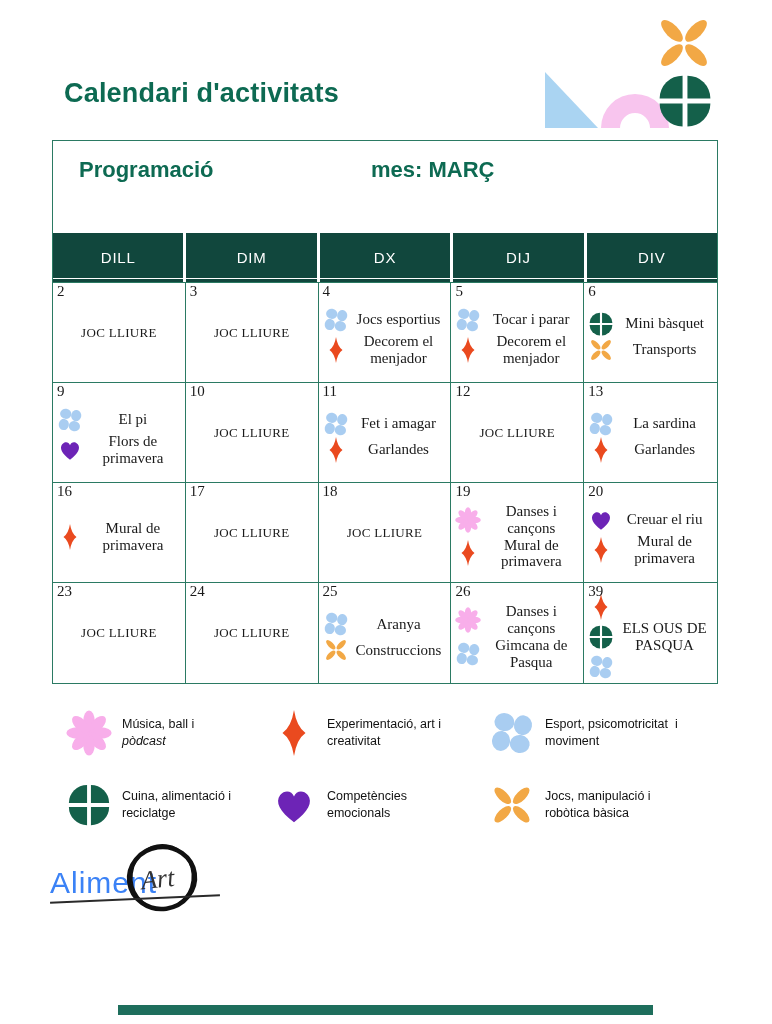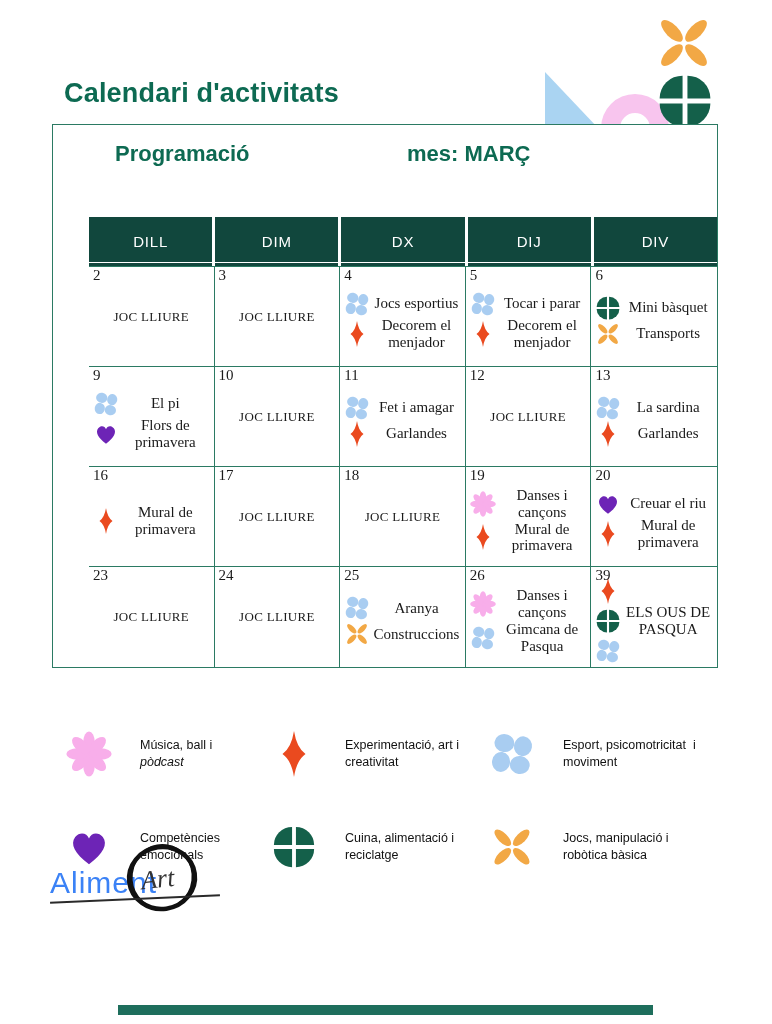--- a/index.html
+++ b/index.html
@@ -6,22 +6,22 @@
   .page{position:relative;width:772px;height:1024px;background:#fff;overflow:hidden;
         font-family:"Liberation Sans",sans-serif;}
 
   .page-title{position:absolute;left:64px;top:78px;margin:0;font-size:27px;font-weight:bold;
         color:var(--title-green);letter-spacing:.2px;}
 
   .header-art{position:absolute;left:540px;top:12px;width:180px;height:118px;}
   .header-art polygon,.header-art path,.header-art use{fill:currentColor;}
 
   
-  .table{position:absolute;left:52px;top:124px;width:666px;border:1.6px solid var(--table-border);
-         box-sizing:border-box;background:#fff;padding-left:36px;}
+  .table{position:absolute;left:52px;top:140px;width:666px;border:1.6px solid var(--table-border);
+         box-sizing:border-box;background:#fff;}
   .table-top{position:relative;height:92px;}
   .prog{position:absolute;left:26px;top:16px;font-size:22px;font-weight:bold;color:var(--title-green);}
   .month{position:absolute;left:318px;top:16px;font-size:22px;font-weight:bold;color:var(--title-green);}
   .dhr{display:grid;grid-template-columns:repeat(5,1fr);gap:3px;background:#fff;height:49px;}
   .dhc{position:relative;background:var(--header-bg);color:#fff;font-size:15px;letter-spacing:.8px;
        display:flex;align-items:center;justify-content:center;}
   .dhc::after{content:"";position:absolute;left:0;right:0;bottom:3px;height:1.5px;background:#fff;}
   .grid{display:grid;grid-template-columns:repeat(5,1fr);grid-template-rows:repeat(4,100px);
         border-top:1.6px solid var(--table-border);}
   .cell{position:relative;border-right:1.6px solid var(--table-border);
@@ -35,21 +35,21 @@
   .acts{display:flex;flex-direction:column;justify-content:center;height:100%;
         padding:14px 2px 6px;box-sizing:border-box;}
   .act{display:flex;align-items:center;}
   .act .icon{flex:0 0 26px;width:26px;height:26px;margin-left:2px;}
   .atext{flex:1;text-align:center;font-size:15px;line-height:1.12;padding:0 1px;}
   .icon{fill:currentColor;display:block;}
 
   
   .legend{position:absolute;left:66px;top:710px;display:grid;
           grid-template-columns:205px 218px 240px;row-gap:26px;}
-  .legend-item{display:flex;align-items:flex-start;gap:28px;margin-top:21px;}
+  .legend-item{display:flex;align-items:flex-start;gap:10px;}
   .legend-item .icon{flex:0 0 46px;width:46px;height:46px;}
   .ltext{font-size:12.5px;line-height:1.35;color:#111;padding-top:6px;white-space:pre-wrap;}
 
   
   .logo{position:absolute;left:50px;top:842px;width:172px;height:76px;}
   .logo-text{position:absolute;left:0;top:24px;font-size:30px;font-weight:300;letter-spacing:1px;
         color:#3b82f6;}
   .logo-svg{position:absolute;left:74px;top:0;width:78px;height:74px;}
   .logo-line{position:absolute;left:0;top:56px;width:170px;height:1.6px;background:#2a2a2a;
         transform:rotate(-2.5deg);}
@@ -381,30 +381,30 @@
         </svg>
         <div class="ltext"><div>Experimentació, art i</div><div>creativitat</div></div>
       </div>
       <div class="legend-item">
         <svg viewBox="0 0 24 24" class="icon" style="width: 46px; height: 46px; color: rgb(169, 205, 241);">
           <use href="#sym-blue-flower"></use>
         </svg>
         <div class="ltext"><div>Esport, psicomotricitat  i</div><div>moviment</div></div>
       </div>
       <div class="legend-item">
+        <svg viewBox="0 0 24 24" class="icon" style="width: 46px; height: 46px; color: rgb(20, 96, 74);">
+          <use href="#sym-green-leaves"></use>
+        </svg>
+        <div class="ltext"><div>Cuina, alimentació i</div><div>reciclatge</div></div>
+      </div>
+      <div class="legend-item">
         <svg viewBox="0 0 24 24" class="icon" style="width: 46px; height: 46px; color: rgb(109, 36, 182);">
           <use href="#sym-purple-heart"></use>
         </svg>
         <div class="ltext"><div>Competències</div><div>emocionals</div></div>
-      </div>
-      <div class="legend-item">
-        <svg viewBox="0 0 24 24" class="icon" style="width: 46px; height: 46px; color: rgb(20, 96, 74);">
-          <use href="#sym-green-leaves"></use>
-        </svg>
-        <div class="ltext"><div>Cuina, alimentació i</div><div>reciclatge</div></div>
       </div>
       <div class="legend-item">
         <svg viewBox="0 0 24 24" class="icon" style="width: 46px; height: 46px; color: rgb(242, 168, 69);">
           <use href="#sym-orange-x"></use>
         </svg>
         <div class="ltext"><div>Jocs, manipulació i</div><div>robòtica bàsica</div></div>
       </div>
     </div>
 
   <div class="logo">

